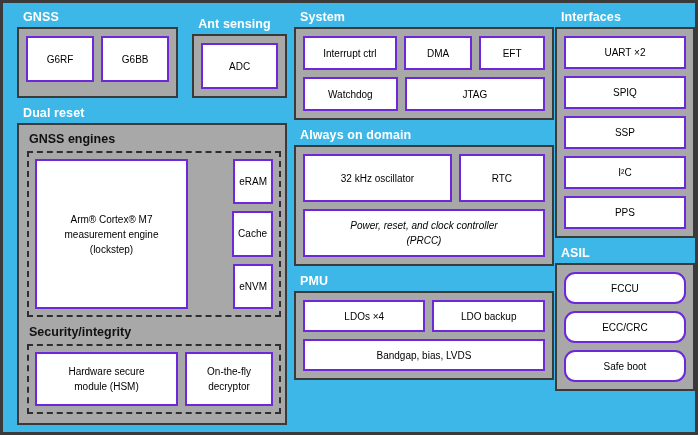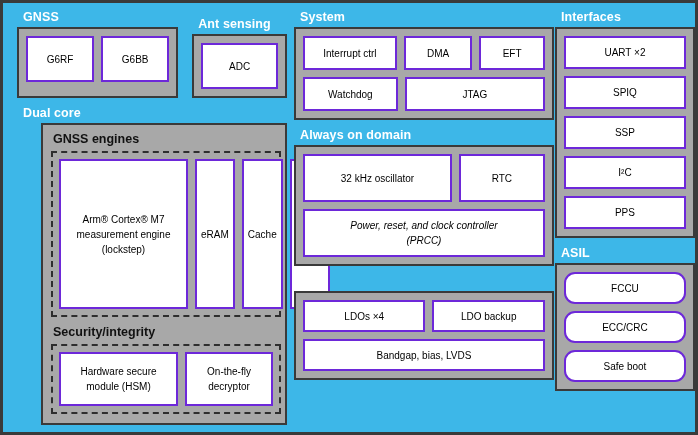--- a/index.html
+++ b/index.html
@@ -105,35 +105,36 @@
     white-space: pre-line;
   }
 
   .row {
     display: flex;
     flex-direction: row;
     gap: 7px;
   }
   .stack {
     display: flex;
-    flex-direction: row;
+    flex-direction: column;
     gap: 7px;
+    align-items: flex-end;
   }
 
   
   #group-gnss .group-body { flex-direction: row; }
   #group-gnss .blk { flex: 1 1 0; height: 46px; }
 
   
   #group-ant .group-body { flex-direction: row; }
   #group-ant .blk { flex: 1 1 0; height: 46px; }
 
   
   #group-dualcore { flex: 1 1 auto; }
-  #group-dualcore .group-body { padding: 7px 4px 9px 8px; gap: 0; margin-left: 24px; }
+  #group-dualcore .group-body { padding: 7px 4px 9px 8px; gap: 0; }
 
   #subgroup-gnss-engines { flex: 1 1 auto; }
   #subgroup-gnss-engines .dashed { align-items: stretch; }
   #blk-cortex { flex: 1 1 auto; }
   #stack-mem { width: 78px; }
   #stack-mem .blk { flex: 1 1 0; min-height: 34px; }
 
   #subgroup-security .dashed { align-items: flex-end; }
   #blk-hsm { flex: 1 1 auto; height: 54px; }
   #blk-otf { width: 88px; height: 54px; }
@@ -189,21 +190,21 @@
         <div class="group" id="group-ant" style="width:100px;margin-left:7px;">
           <div class="group-title">Ant sensing</div>
           <div class="group-body">
             <div class="blk">ADC</div>
           </div>
         </div>
 
       </div>
 
       <div class="group" id="group-dualcore" style="margin-top:7px;">
-        <div class="group-title">Dual core</div>
+        <div class="group-title">Dual reset</div>
         <div class="group-body">
 
           <div class="subgroup" id="subgroup-gnss-engines">
             <div class="subgroup-title">GNSS engines</div>
             <div class="dashed">
               <div class="blk" id="blk-cortex">Arm® Cortex® M7
 measurement engine
 (lockstep)</div>
               <div class="stack" id="stack-mem">
                 <div class="blk">eRAM</div>

